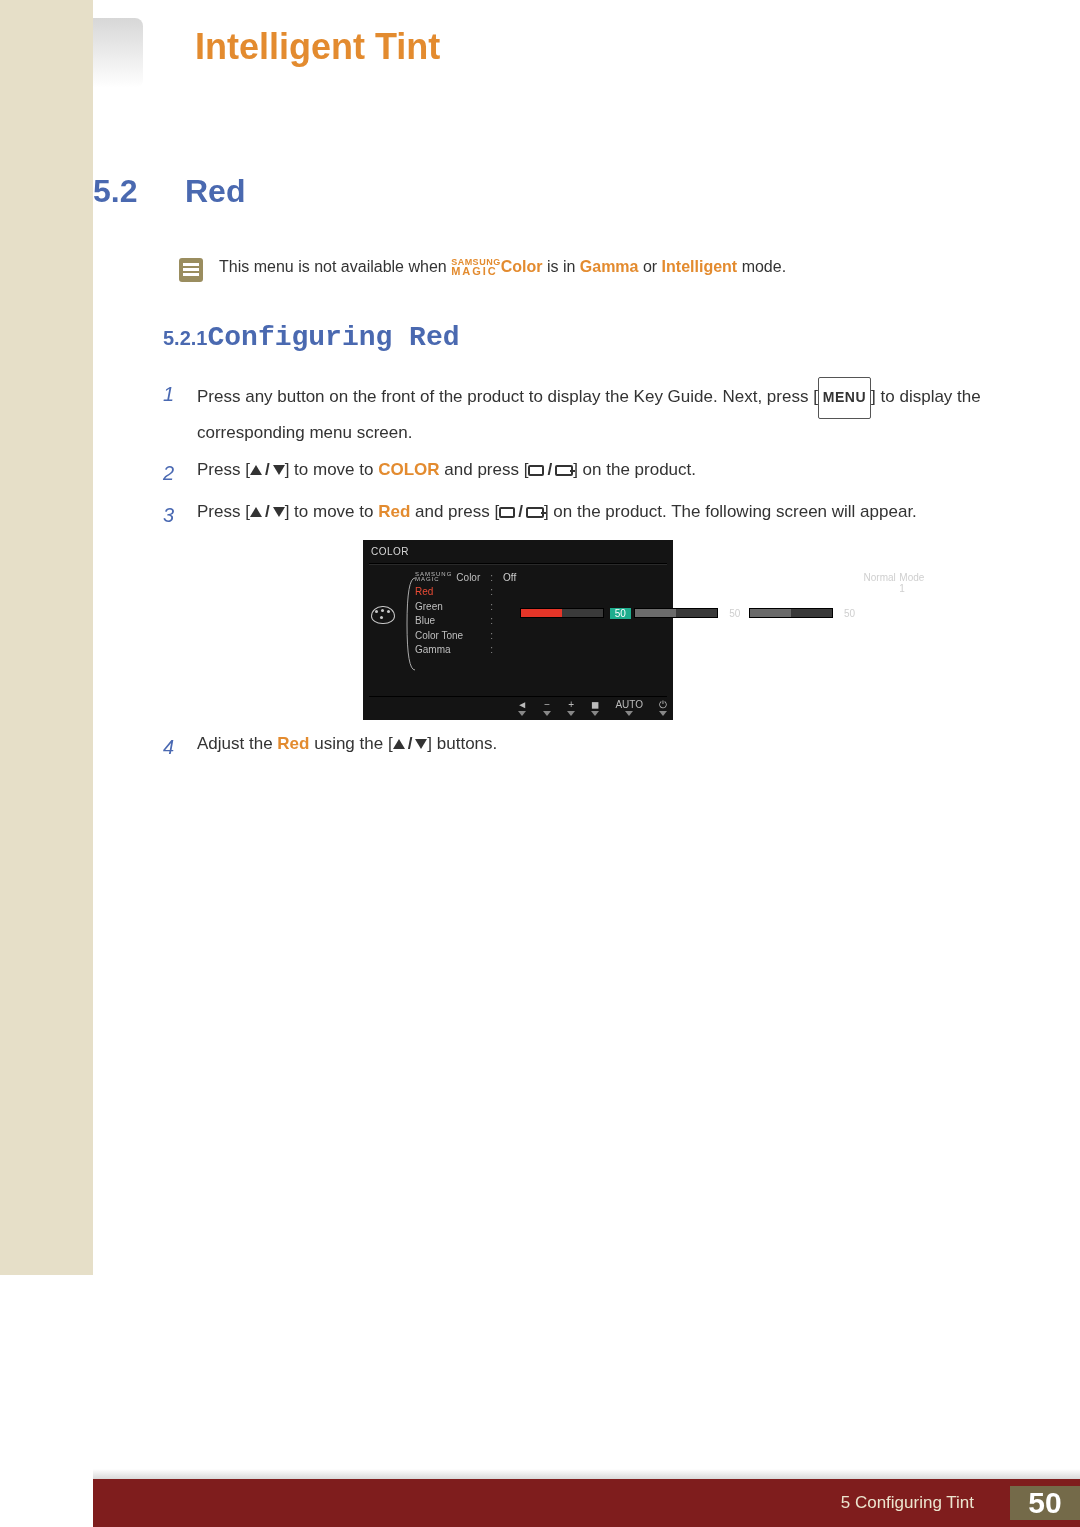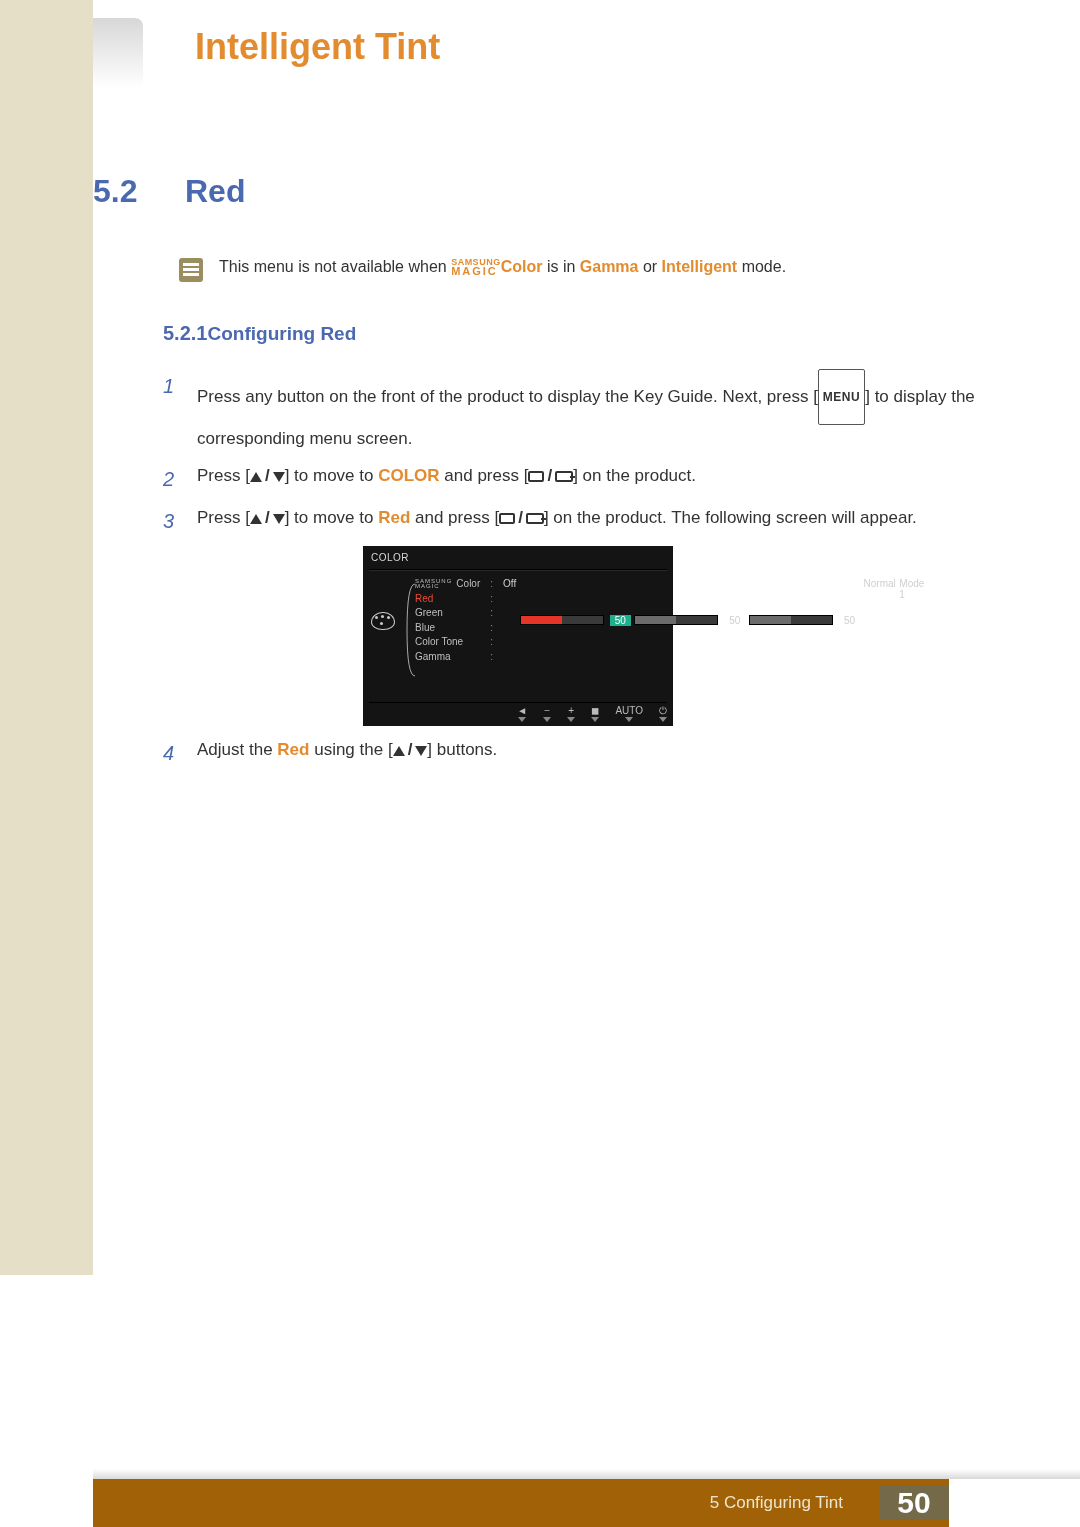--- a/index.html
+++ b/index.html
@@ -63,27 +63,27 @@
   .samsung-magic {
     display: inline-flex; flex-direction: column; line-height: 0.85;
     color: #e38b2f; font-weight: bold; font-size: 9px; vertical-align: middle;
     letter-spacing: 0.5px;
   }
   .samsung-magic .m2 { font-size: 11px; letter-spacing: 2px; }
   .orange-bold { color: #e38b2f; font-weight: bold; }
   .subsec { margin: 40px 0 0 70px; }
   .subsec-row { display: flex; align-items: baseline; }
   .subsec-num { color: #4a69b0; font-size: 20px; font-weight: bold; }
-  .subsec-title { color: #4a69b0; font-size: 19px; font-weight: bold; }
+  .subsec-title { color: #4a69b0; font-size: 28px; font-weight: bold; font-family: Liberation Mono, monospace; }
   .steps { margin: 24px 0 0 70px; }
   .step { display: flex; gap: 18px; font-size: 17px; line-height: 1.7; margin-bottom: 8px; }
   .step-num { color: #4a69b2; font-style: italic; font-size: 20px; width: 16px; flex-shrink: 0; }
   .menu-pill {
-    display: inline-block; padding: 17px 4px; border: 1px solid #555;
-    font-size: 12px; font-weight: bold; letter-spacing: 0.5px;
+    display: inline-block; padding: 8px 4px; border: 1px solid #555;
+    font-size: 14px; font-weight: bold; letter-spacing: 0.5px;
     vertical-align: middle; border-radius: 2px;
   }
   .udarrows { display: inline-flex; align-items: center; gap: 0; vertical-align: middle; }
   .tri-up { display:inline-block; width:0; height:0; border-left:6px solid transparent; border-right:6px solid transparent; border-bottom:10px solid #333; }
   .tri-dn { display:inline-block; width:0; height:0; border-left:6px solid transparent; border-right:6px solid transparent; border-top:10px solid #333; }
   .slash { margin: 0 3px; font-weight: bold; }
   .rectpair { display:inline-flex; align-items:center; vertical-align:middle; }
   .recta { display:inline-block; width:16px; height:11px; border:2px solid #333; border-radius:2px; }
   .rectb { display:inline-block; width:18px; height:11px; border:2px solid #333; border-radius:2px; position:relative; }
   .rectb::after { content:""; position:absolute; right:-4px; top:3px; width:5px; height:2px; background:#333; }
@@ -119,22 +119,22 @@
     position:absolute; left:6px; right:6px; bottom:4px; height:20px;
     display:flex; justify-content:flex-end; align-items:center; gap:16px;
     border-top:1px solid #000; padding-top:3px;
   }
   .osd-foot .fbtn { display:flex; flex-direction:column; align-items:center; gap:1px; color:#bbb; font-size:8px; }
   .osd-foot .ic { font-size:10px; line-height:1; }
   .mini-tri { display:inline-block; width:0; height:0; border-left:4px solid transparent; border-right:4px solid transparent; border-top:5px solid #888; }
 
   
   .footer-band {
-    position:absolute; left:93px; bottom:0; width:856px; height:48px;
-    background:#a16207; display:flex; justify-content:flex-end; align-items:stretch;
+    position:absolute; left:93px; bottom:0; width:987px; height:48px;
+    background:#7f1d1d; display:flex; justify-content:flex-end; align-items:stretch;
   }
   .footer-inner { display:flex; align-items:center; gap:18px; }
   .footer-path { color:#ece5cf; font-size:17px; padding-right:18px; }
   .footer-page {
     width:70px; background:#746a49; color:#fff; display:flex;
     align-items:center; justify-content:center; font-size:30px; font-weight:bold;
   }
   .footer-shadow {
     position:absolute; left:93px; right:0; bottom:48px; height:10px;
     background:linear-gradient(180deg, rgba(0,0,0,0) 0%, rgba(0,0,0,0.15) 100%);

